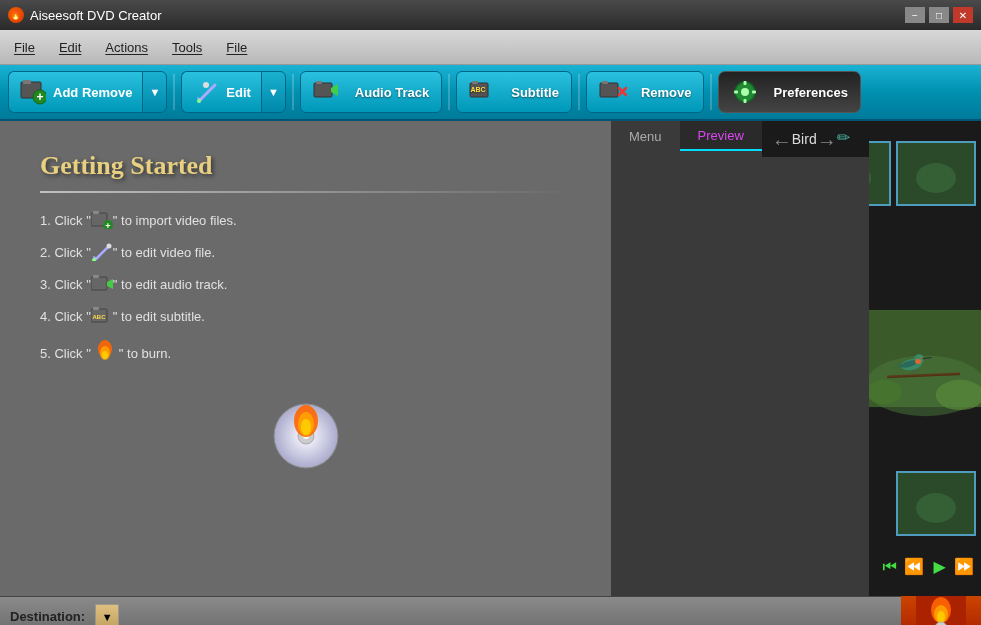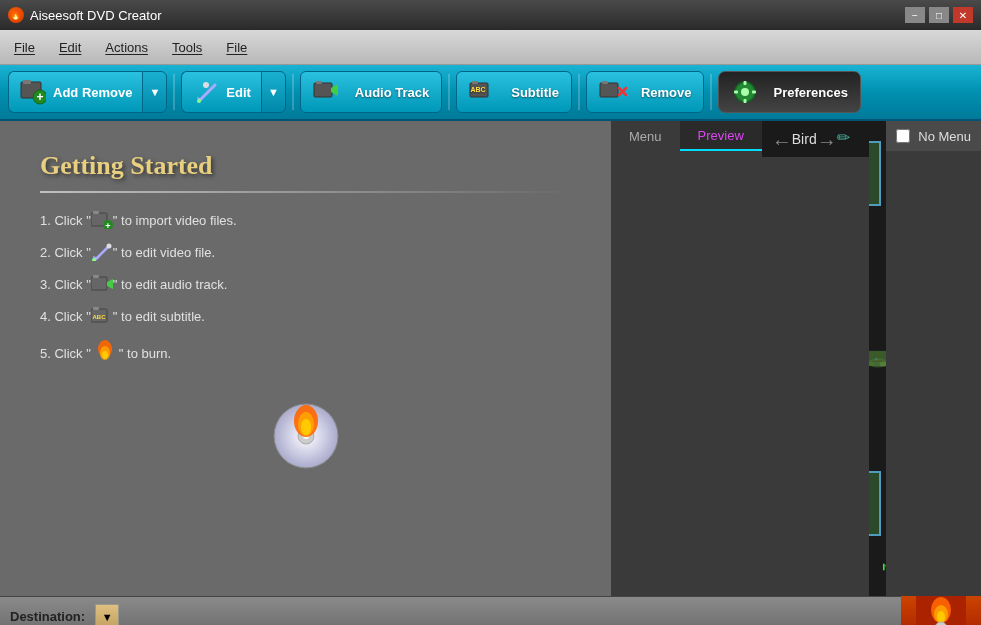--- a/index.html
+++ b/index.html
@@ -639,24 +639,20 @@
 
       <div class="playback-controls">
         <span class="play-btn" style="color:#44dd44; font-size:16px;">⏮</span>
         <span class="play-btn" style="color:#44dd44; font-size:16px;">⏪</span>
         <span class="play-btn" style="color:#44dd44; font-size:16px;">▶</span>
         <span class="play-btn" style="color:#44dd44; font-size:16px;">⏩</span>
         <span class="play-btn" style="color:#44dd44; font-size:16px;">⏭</span>
       </div>
     </div>
 
-    <div class="no-menu-bar">
-      <input type="checkbox" class="no-menu-checkbox" style="">
-      <span class="no-menu-label">No Menu</span>
-    </div>
   </div>
 </div>
 
 <div class="bottom-bar" style="position:relative;">
   <span class="dest-label">Destination:</span>
   <div class="dest-dropdown">▼</div>
   <div class="burn-button">
     <svg width="50" height="40" viewBox="0 0 50 40">
       <rect width="50" height="40" fill="#aa2200"></rect>
       <ellipse cx="25" cy="14" rx="10" ry="13" fill="#ff6600" opacity="0.9"></ellipse>

